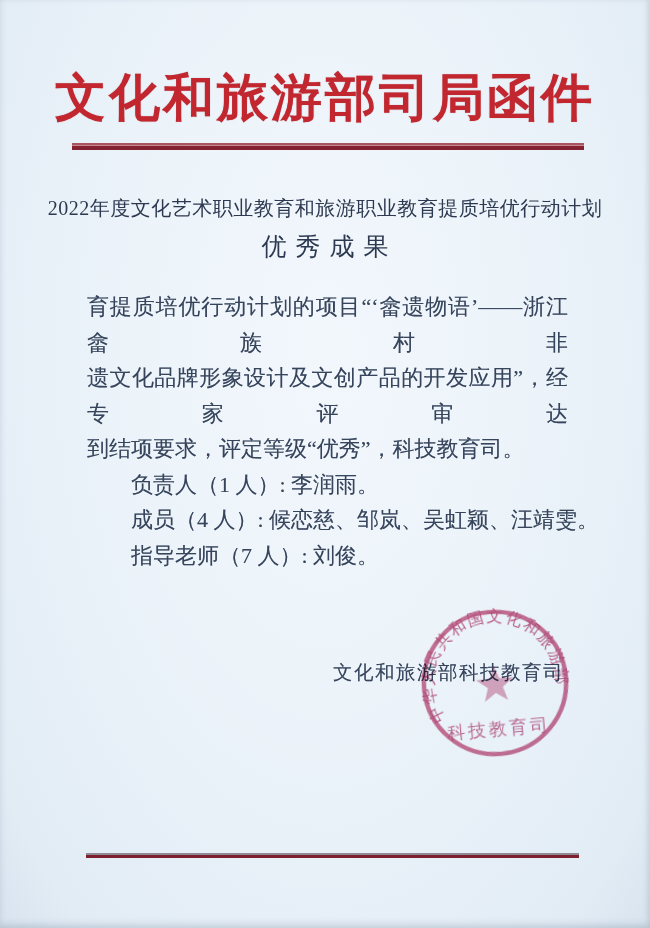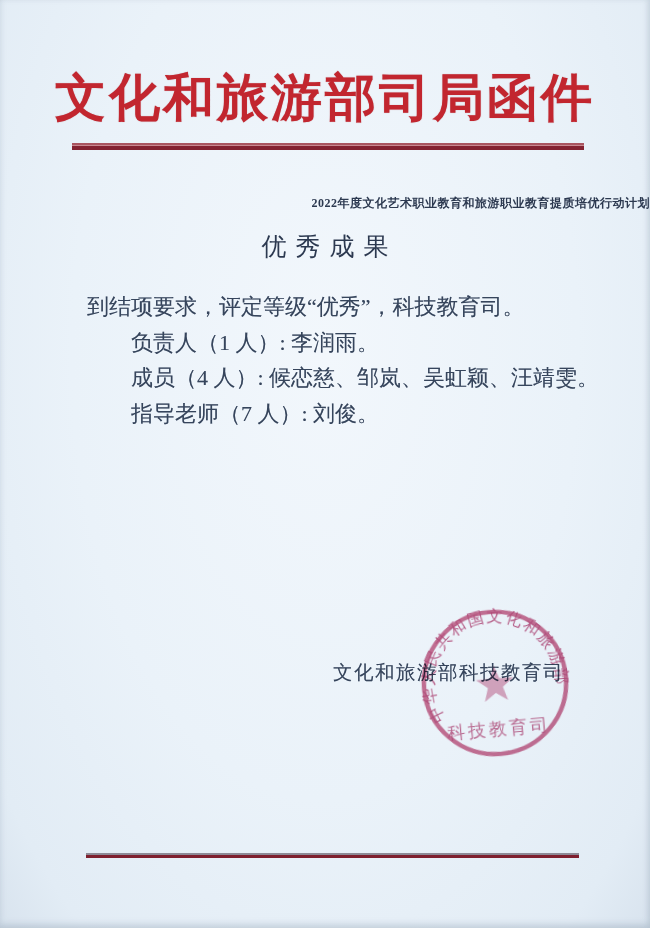--- a/index.html
+++ b/index.html
@@ -21,21 +21,21 @@
     color:var(--title_red,#c2262f);
     text-shadow:0 0 1px rgba(150,30,40,.45);
     white-space:nowrap;
   }
   .header-rule{
     position:absolute;top:143px;left:72px;width:512px;height:7px;
     background:linear-gradient(to bottom,#a95560 0,#a95560 2px,#c98890 2px,#c98890 3px,var(--rule_red,#842231) 3px,var(--rule_red,#842231) 7px);
   }
   .subtitle-1{
     position:absolute;top:195px;left:0;width:100%;
-    text-align:right;font-size:12px;font-weight:700;letter-spacing:.5px;
+    text-align:center;font-size:20px;font-weight:400;letter-spacing:.5px;
     color:var(--ink_dark,#2c3950);white-space:nowrap;
   }
   .subtitle-2{
     position:absolute;top:230px;left:0;width:100%;
     text-align:center;font-size:25px;letter-spacing:9px;text-indent:9px;
     color:var(--ink_dark,#2c3950);
   }
   .body-block{
     position:absolute;top:289px;left:87px;width:481px;
     font-size:22px;line-height:35.5px;
@@ -74,20 +74,22 @@
 
   <div class="letterhead-title">文化和旅游部司局函件</div>
 
   <div class="header-rule"></div>
 
   <div class="subtitle-1">2022年度文化艺术职业教育和旅游职业教育提质培优行动计划</div>
 
   <div class="subtitle-2">优秀成果</div>
 
   <div class="body-block">
+    <div class="jline">育提质培优行动计划的项目“‘畲遗物语’——浙江畲族村非</div>
+    <div class="jline">遗文化品牌形象设计及文创产品的开发应用”，经专家评审达</div>
     <div class="body-line">到结项要求，评定等级“优秀”，科技教育司。</div>
     <div class="body-line indent">负责人（1 人）: 李润雨。</div>
     <div class="body-line indent">成员（4 人）: 候恋慈、邹岚、吴虹颖、汪靖雯。</div>
     <div class="body-line indent">指导老师（7 人）: 刘俊。</div>
   </div>
 
   <div class="signature-org">文化和旅游部科技教育司</div>
 
 
   <svg class="seal" viewBox="0 0 160 160" width="158" height="158">

